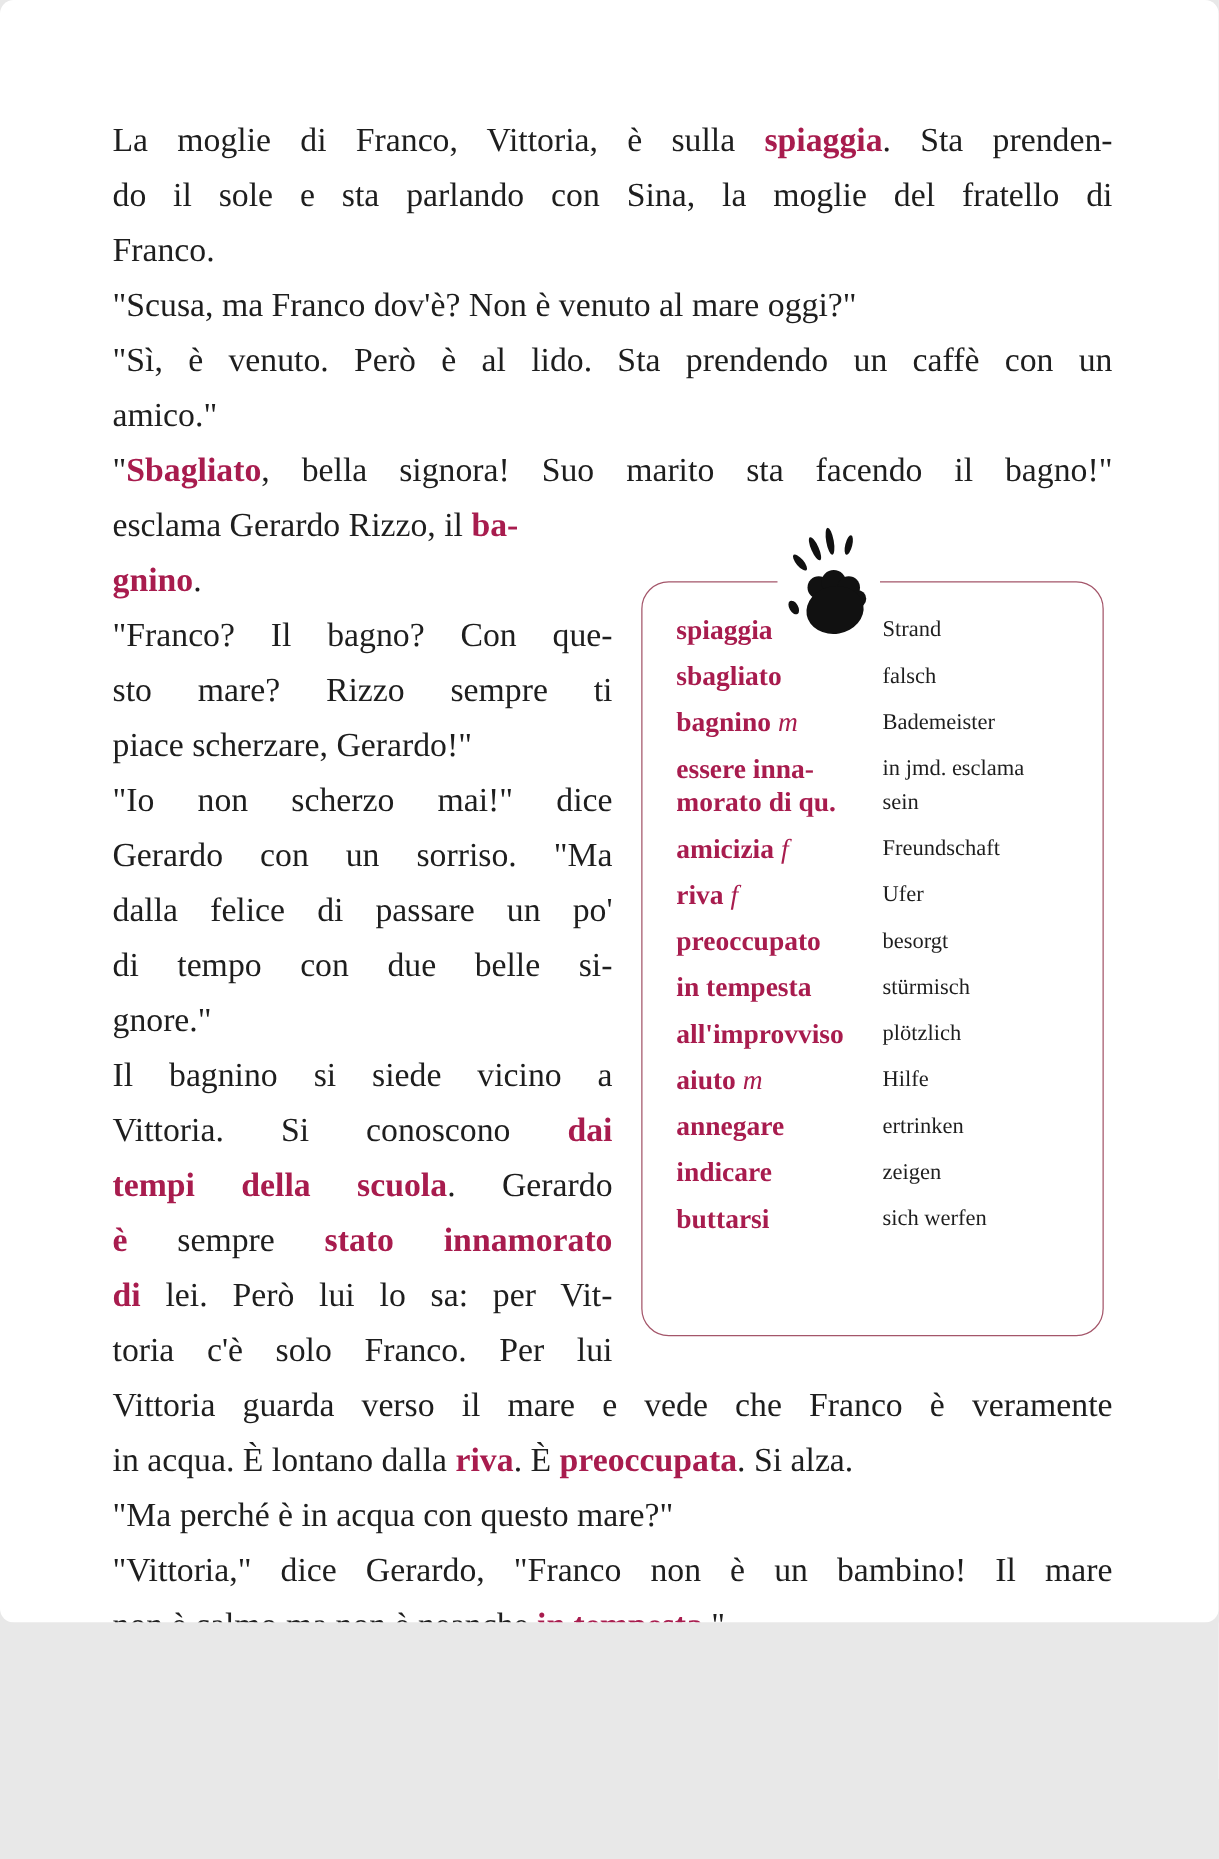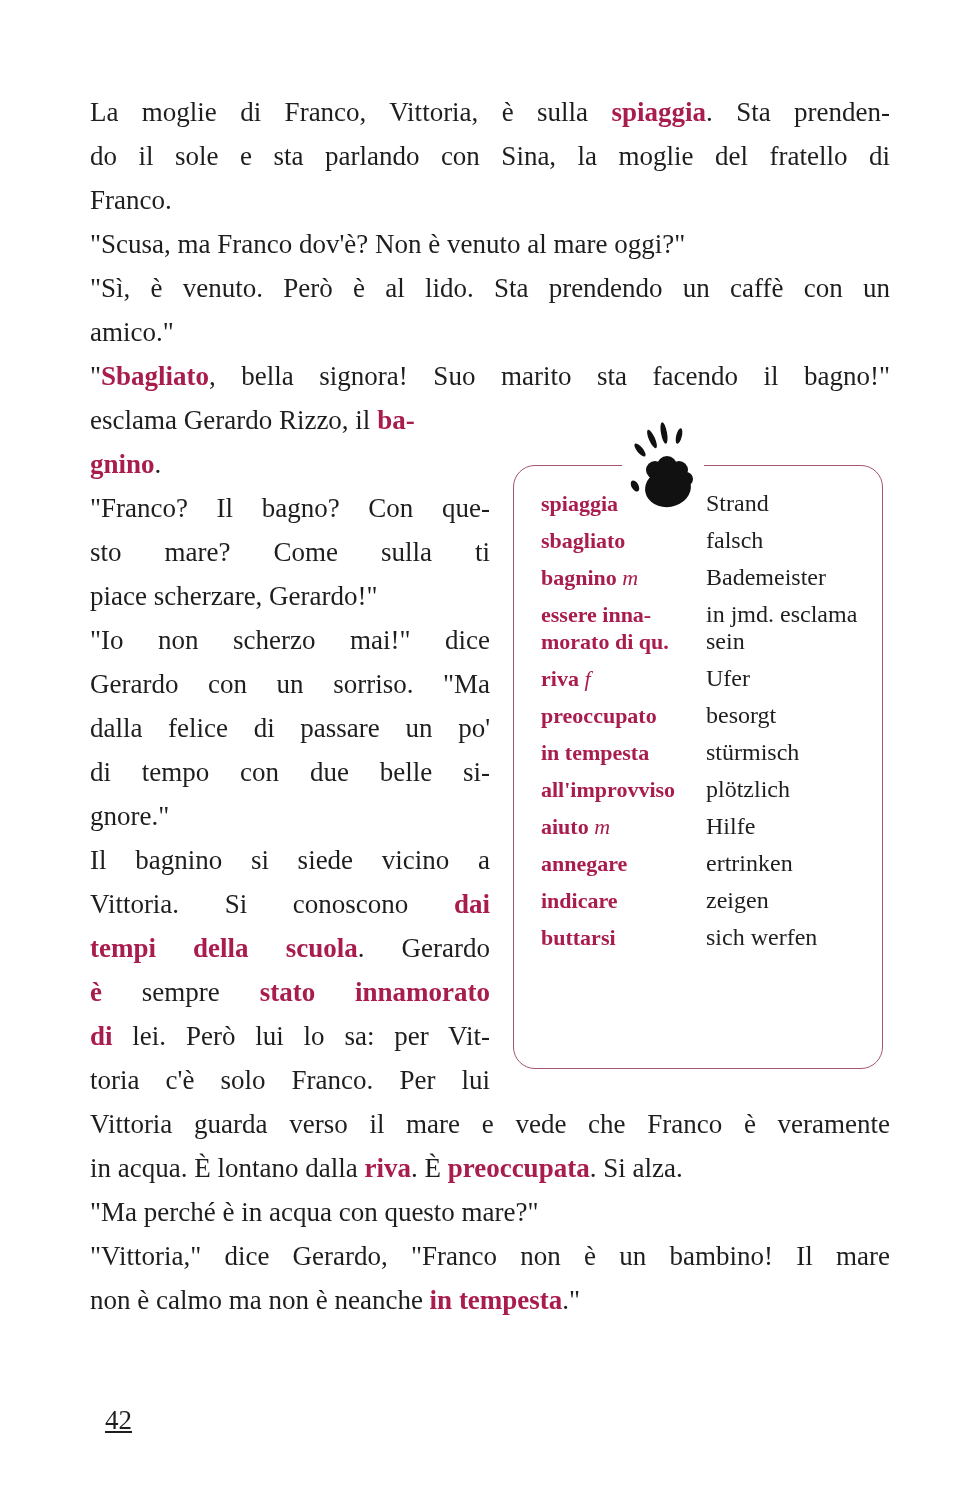--- a/index.html
+++ b/index.html
@@ -1,23 +1,24 @@
 <!DOCTYPE html>
 <html style="--hl: #a81c4e; --text: #1e1e1e; --border: #a4566a; --bg: #ffffff;"><head>
 <meta charset="utf-8">
 <style>
   html,body { margin:0; padding:0; background:#e8e8e8; }
   .page {
     position:relative;
-    width:975px; height:1487px;
+    width:975px; height:1298px;
     margin:0 auto;
     background:var(--bg,#fff);
     font-family:"Liberation Serif", serif;
     color:var(--text,#1e1e1e);
     overflow:hidden;
+    border-radius:11px;
   }
   
   .story {
     position:absolute; left:90px; top:90px; width:800px;
   }
   .tl {
     font-size:27px; line-height:44px;
     text-align:justify; text-align-last:left;
     white-space:normal;
   }
@@ -45,21 +46,21 @@
   .vrow { display:flex; margin-bottom:10px; }
   .vrow:last-child { margin-bottom:0; }
   .vit {
     width:165px; flex-shrink:0;
     color:var(--hl,#a81c4e); font-weight:bold;
     font-size:22px; line-height:27px; white-space:nowrap;
   }
   .vit .g { font-weight:normal; font-style:italic; }
   .vde {
     color:var(--text,#1e1e1e);
-    font-size:24px; line-height:27px; white-space:nowrap;
+    font-size:18px; line-height:27px; white-space:nowrap;
   }
   .page-num {
     position:absolute; left:105px; top:1400px;
     font-size:27px; line-height:40px;text-decoration:underline;
   }
 </style>
 </head>
 <body>
 
 <div class="page">
@@ -68,21 +69,21 @@
       <div class="tl just"><span>La moglie di Franco, Vittoria, è sulla </span><span class="hl">spiaggia</span><span>. Sta prenden-</span></div>
       <div class="tl just"><span>do il sole e sta parlando con Sina, la moglie del fratello di</span></div>
       <div class="tl"><span>Franco.</span></div>
       <div class="tl"><span>"Scusa, ma Franco dov'è? Non è venuto al mare oggi?"</span></div>
       <div class="tl just"><span>"Sì, è venuto. Però è al lido. Sta prendendo un caffè con un</span></div>
       <div class="tl"><span>amico."</span></div>
       <div class="tl just"><span>"</span><span class="hl">Sbagliato</span><span>, bella signora! Suo marito sta facendo il bagno!"</span></div>
       <div class="tl narrow"><span>esclama Gerardo Rizzo, il </span><span class="hl">ba-</span></div>
       <div class="tl narrow"><span class="hl">gnino</span><span>.</span></div>
       <div class="tl narrow just"><span>"Franco? Il bagno? Con que-</span></div>
-      <div class="tl narrow just"><span>sto mare? Come sulla ti</span></div>
+      <div class="tl narrow just"><span>sto mare? Rizzo sempre ti</span></div>
       <div class="tl narrow"><span>piace scherzare, Gerardo!"</span></div>
       <div class="tl narrow just"><span>"Io non scherzo mai!" dice</span></div>
       <div class="tl narrow just"><span>Gerardo con un sorriso. "Ma</span></div>
       <div class="tl narrow just"><span>dalla felice di passare un po'</span></div>
       <div class="tl narrow just"><span>di tempo con due belle si-</span></div>
       <div class="tl narrow"><span>gnore."</span></div>
       <div class="tl narrow just"><span>Il bagnino si siede vicino a</span></div>
       <div class="tl narrow just"><span>Vittoria. Si conoscono </span><span class="hl">dai</span></div>
       <div class="tl narrow just"><span class="hl">tempi della scuola</span><span>. Gerardo</span></div>
       <div class="tl narrow just"><span class="hl">è</span><span> sempre </span><span class="hl">stato innamorato</span></div>
@@ -142,20 +143,28 @@
             <div>essere inna-</div>
             <div>morato di qu.</div>
           </div>
           <div class="vde">
             <div>in jmd. esclama</div>
             <div>sein</div>
           </div>
         </div>
         <div class="vrow">
           <div class="vit">
+            <div>amicizia<span class="g"> f</span></div>
+          </div>
+          <div class="vde">
+            <div>Freundschaft</div>
+          </div>
+        </div>
+        <div class="vrow">
+          <div class="vit">
             <div>riva<span class="g"> f</span></div>
           </div>
           <div class="vde">
             <div>Ufer</div>
           </div>
         </div>
         <div class="vrow">
           <div class="vit">
             <div>preoccupato</div>
           </div>

